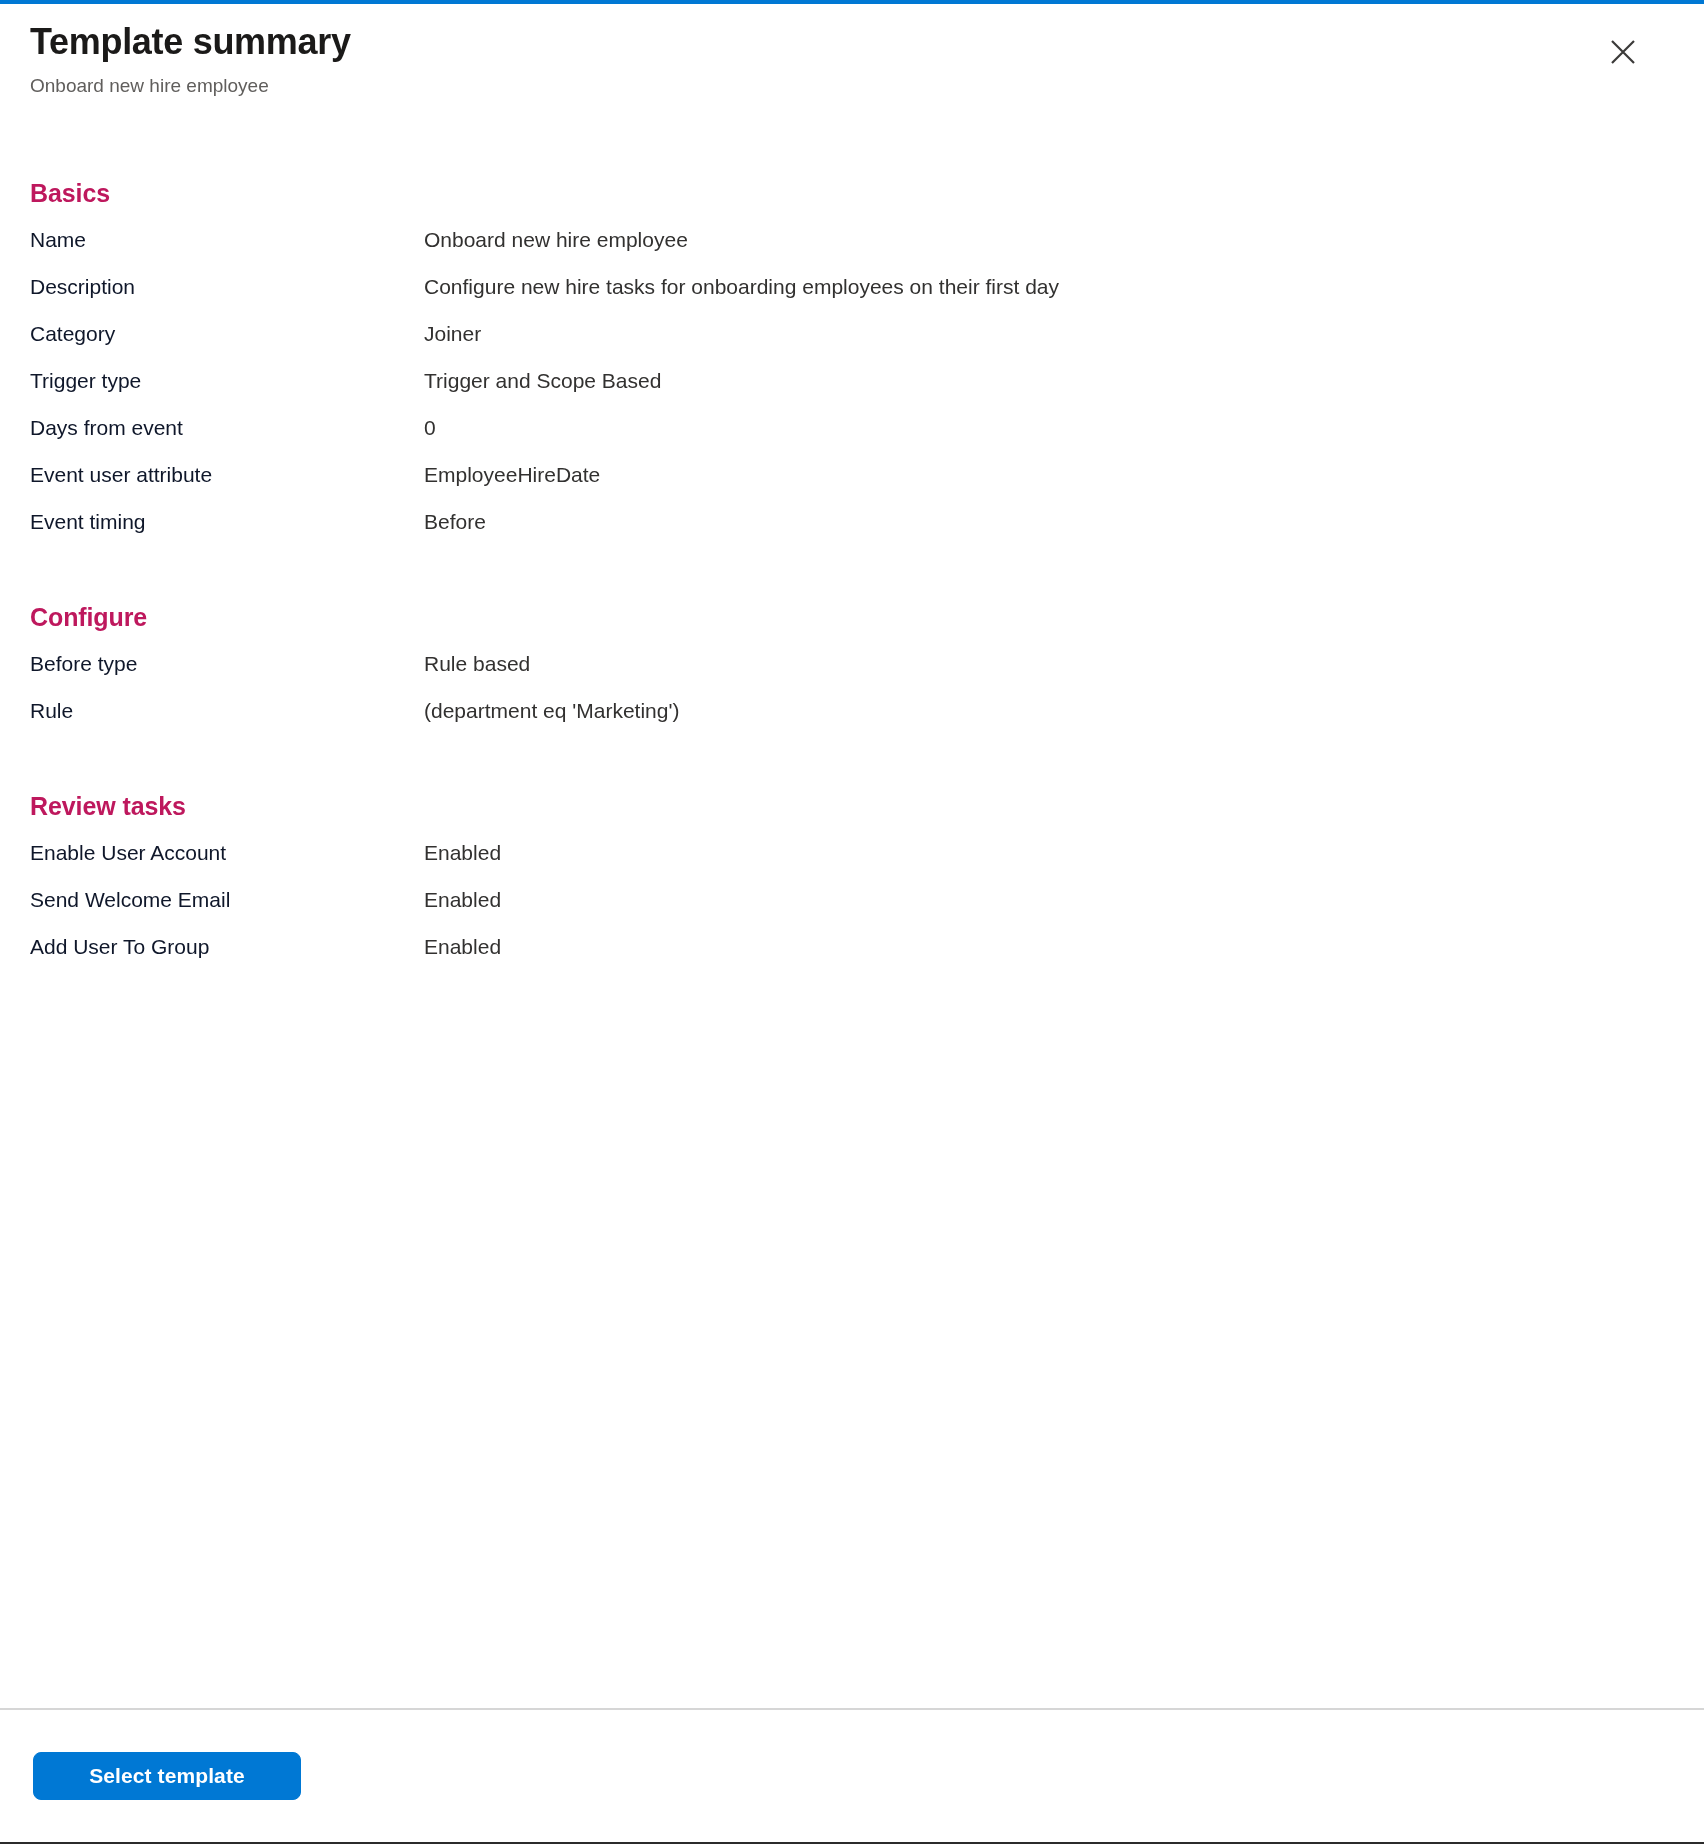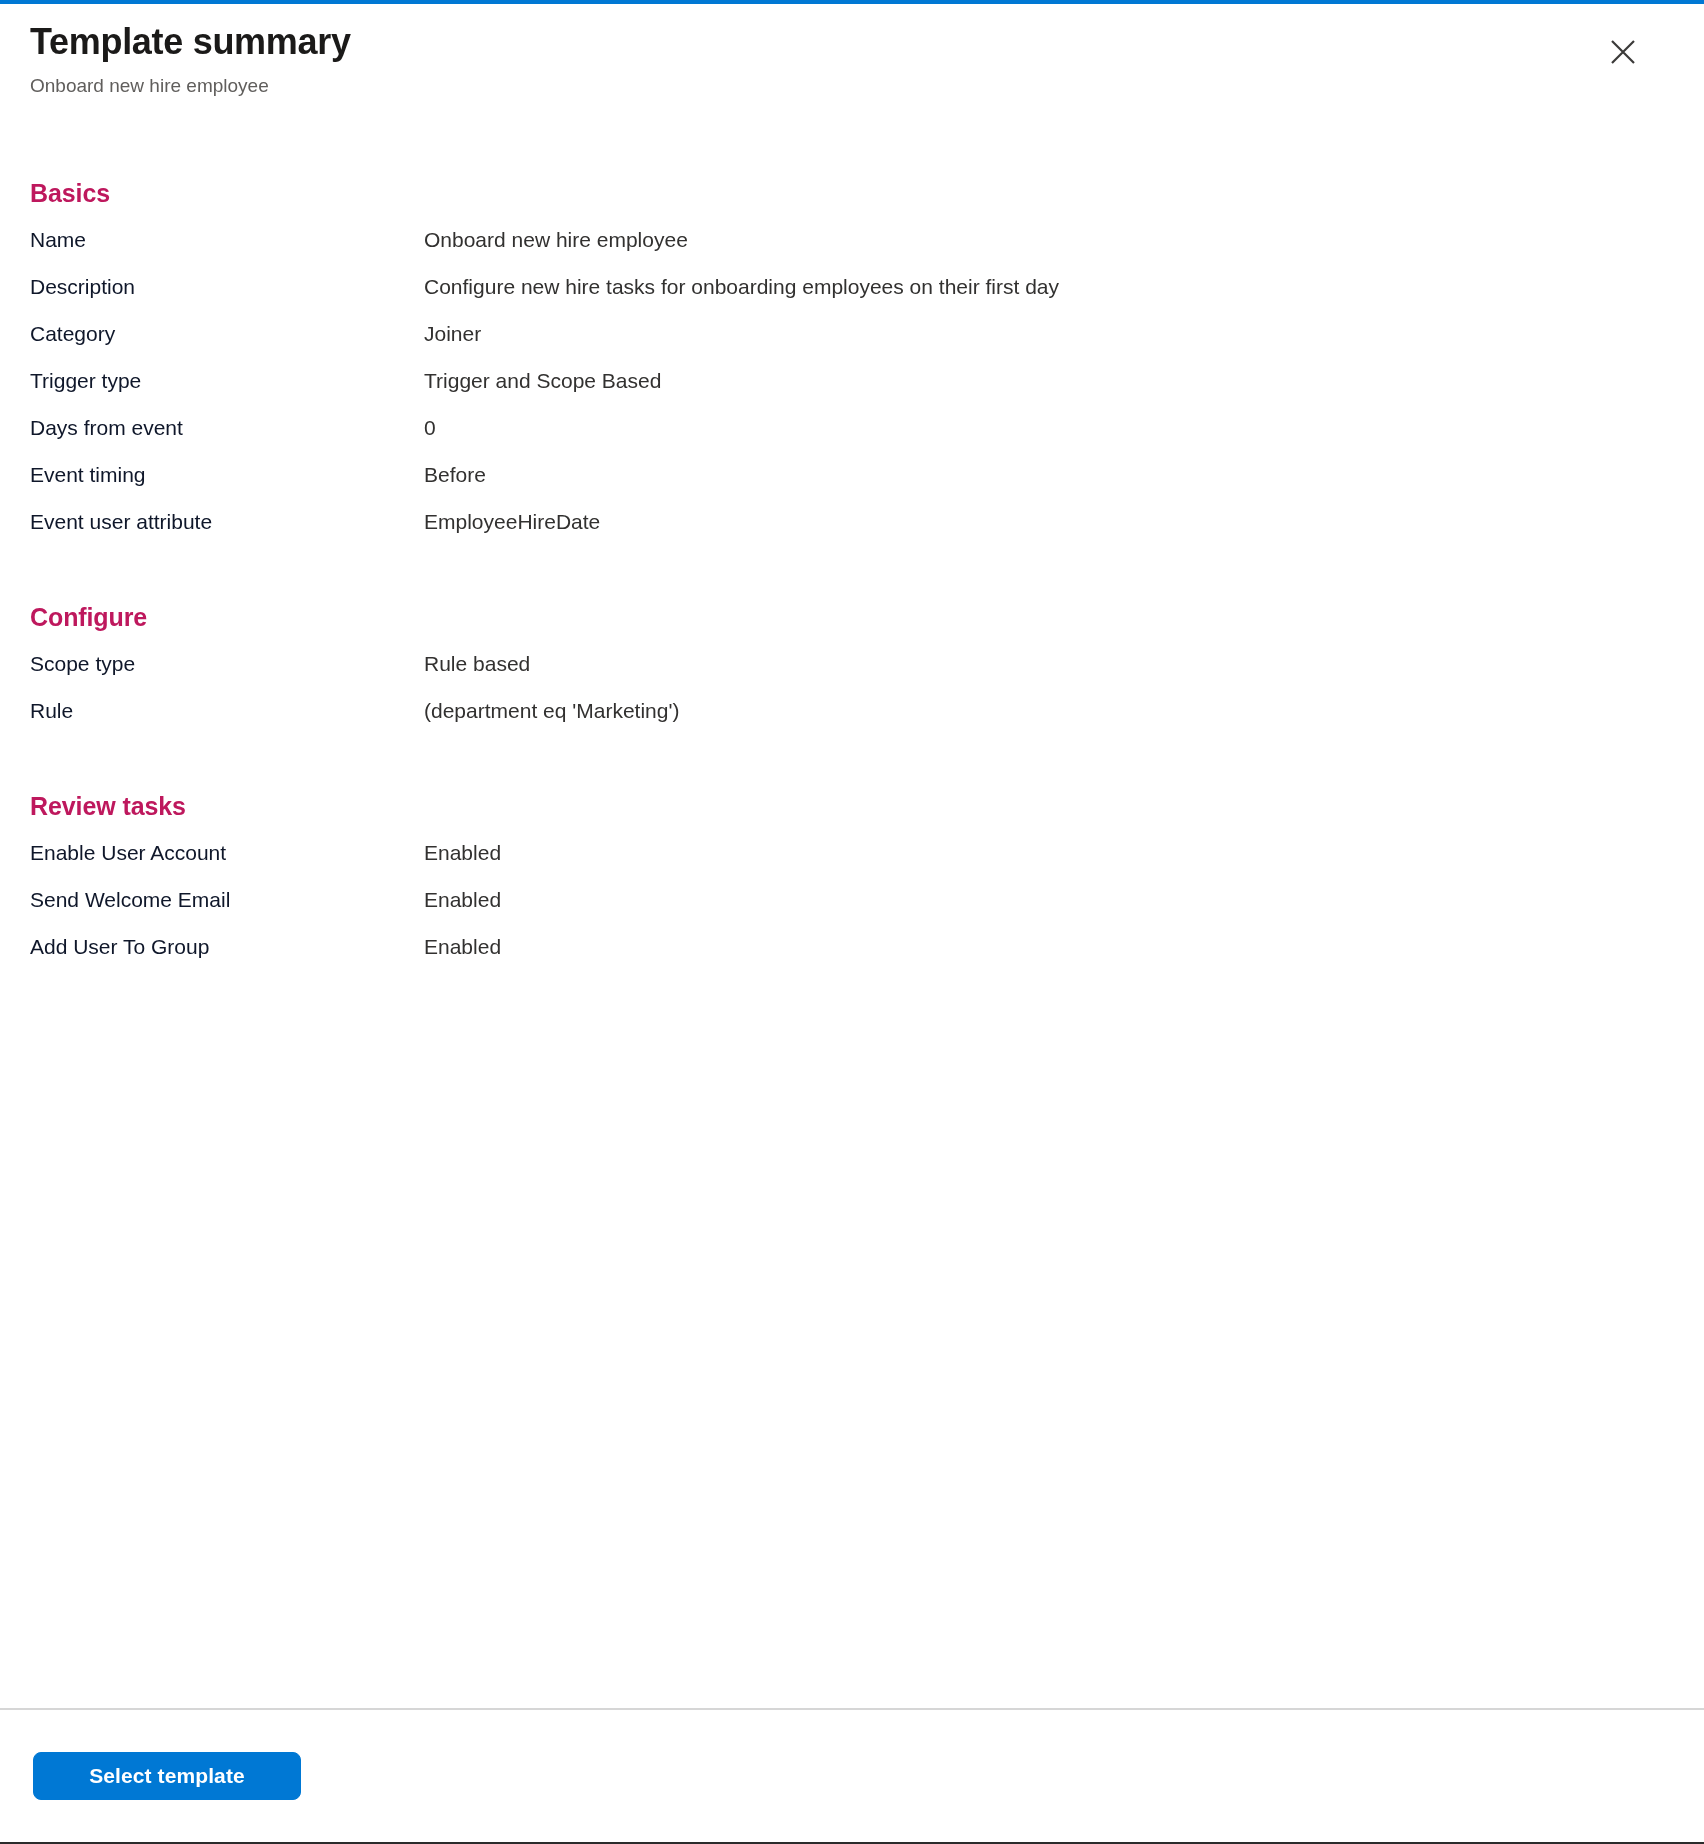--- a/index.html
+++ b/index.html
@@ -182,35 +182,35 @@
         </div>
         <div class="row">
           <div class="row-label">Trigger type</div>
           <div class="row-value">Trigger and Scope Based</div>
         </div>
         <div class="row">
           <div class="row-label">Days from event</div>
           <div class="row-value">0</div>
         </div>
         <div class="row">
+          <div class="row-label">Event user attribute</div>
+          <div class="row-value">EmployeeHireDate</div>
+        </div>
+        <div class="row">
           <div class="row-label">Event timing</div>
           <div class="row-value">Before</div>
-        </div>
-        <div class="row">
-          <div class="row-label">Event user attribute</div>
-          <div class="row-value">EmployeeHireDate</div>
         </div>
       </div>
     </section>
 
     <section class="section" id="sec-configure">
       <h2 class="section-heading">Configure</h2>
       <div class="rows">
         <div class="row">
-          <div class="row-label">Scope type</div>
+          <div class="row-label">Before type</div>
           <div class="row-value">Rule based</div>
         </div>
         <div class="row">
           <div class="row-label">Rule</div>
           <div class="row-value">(department eq 'Marketing')</div>
         </div>
       </div>
     </section>
 
     <section class="section" id="sec-review">

